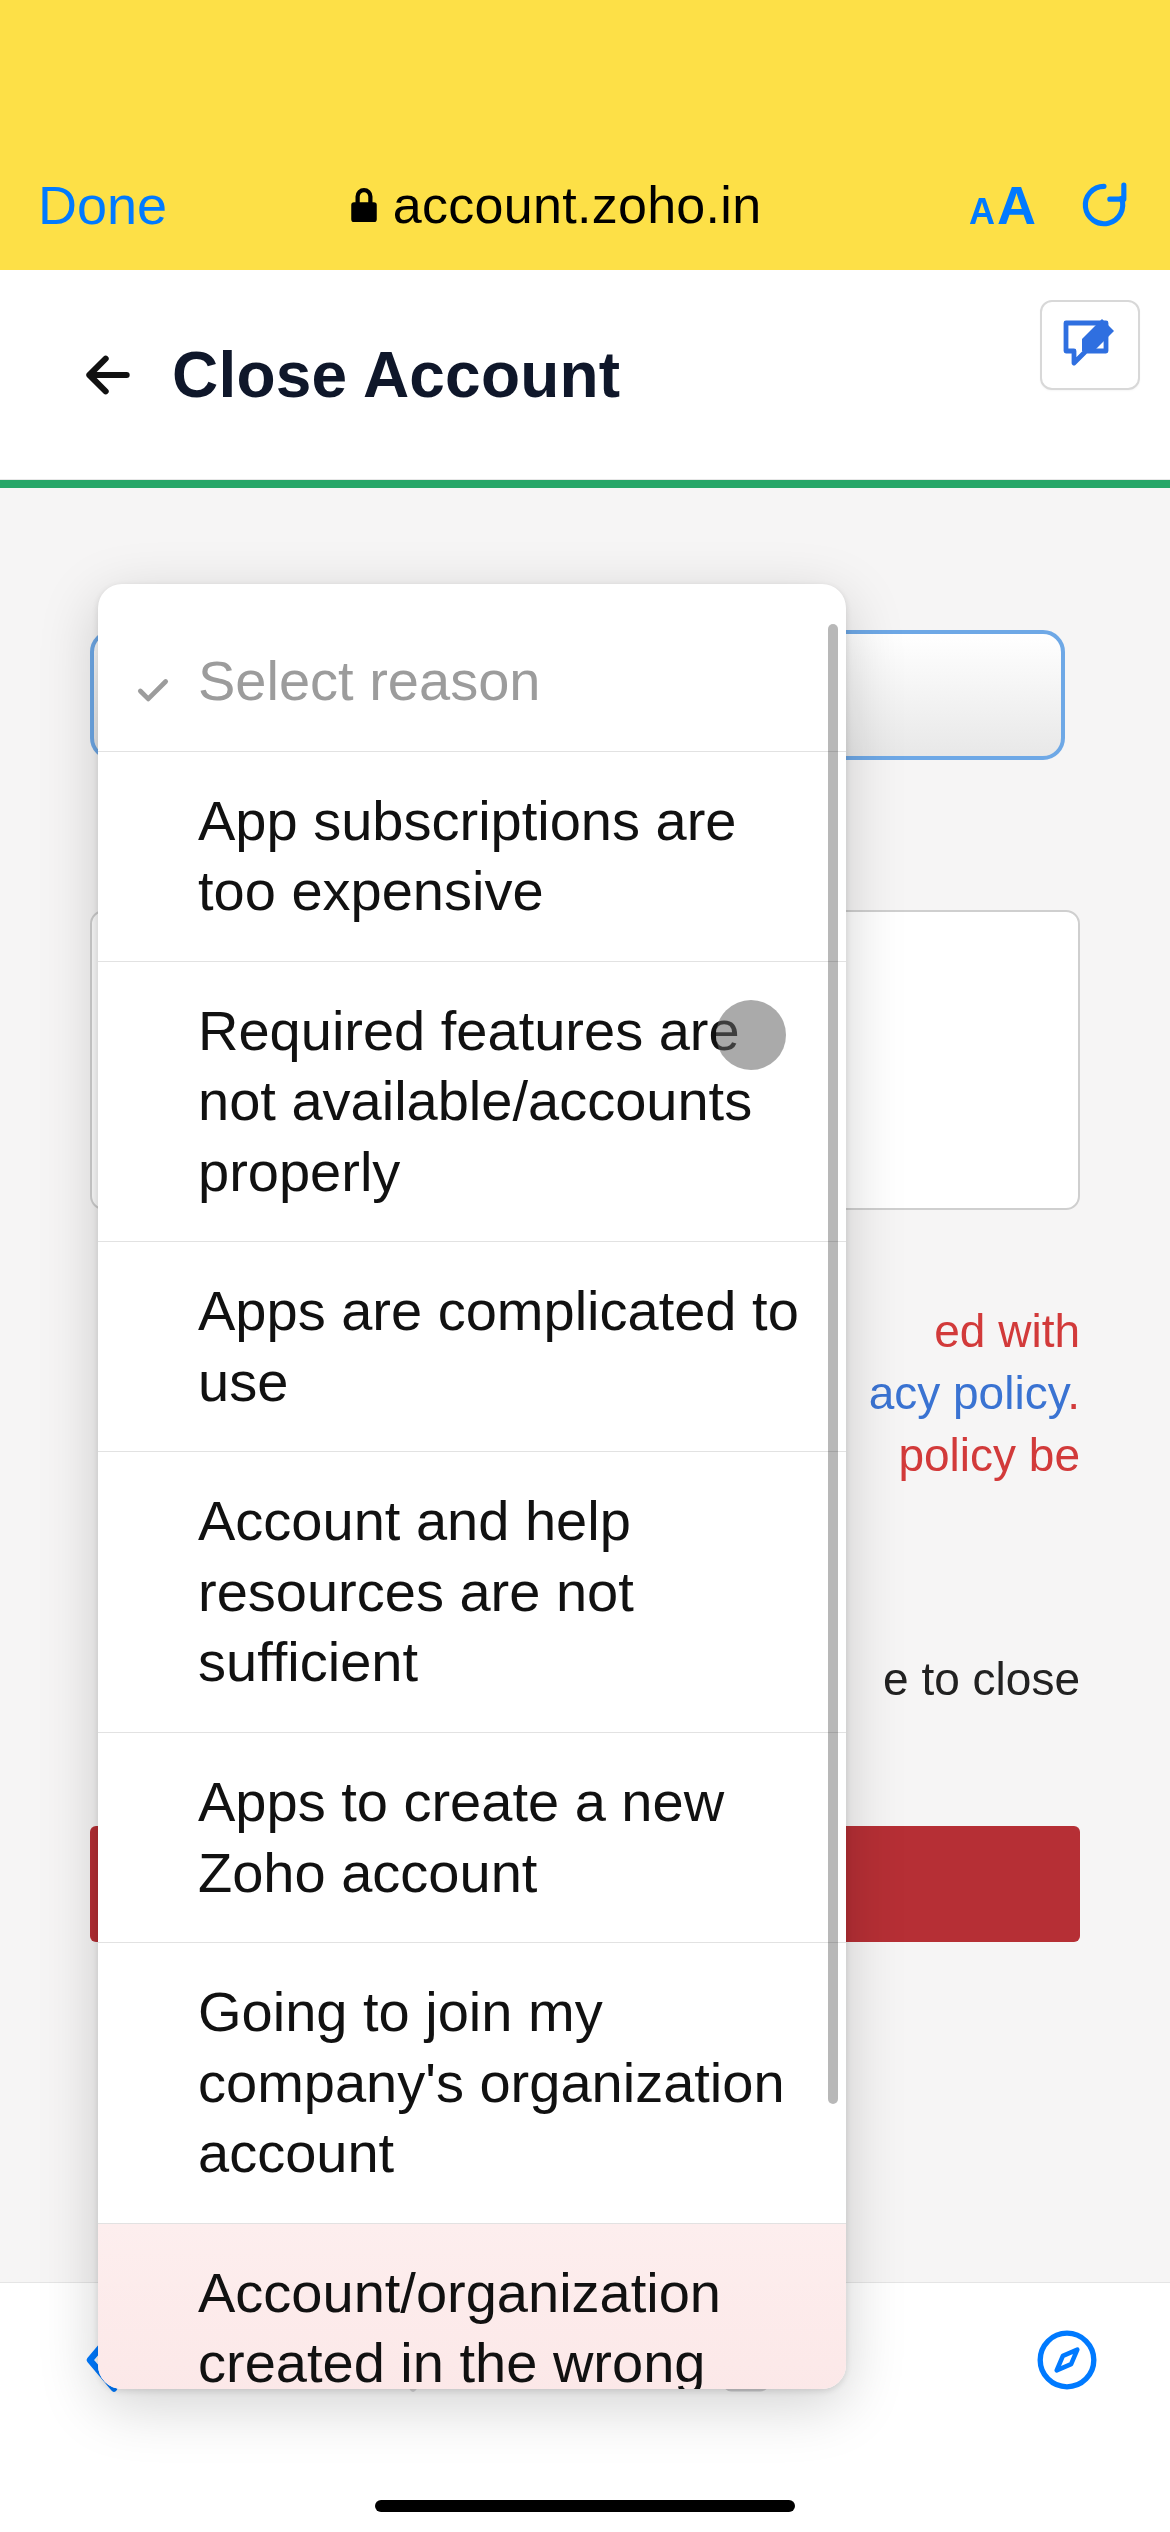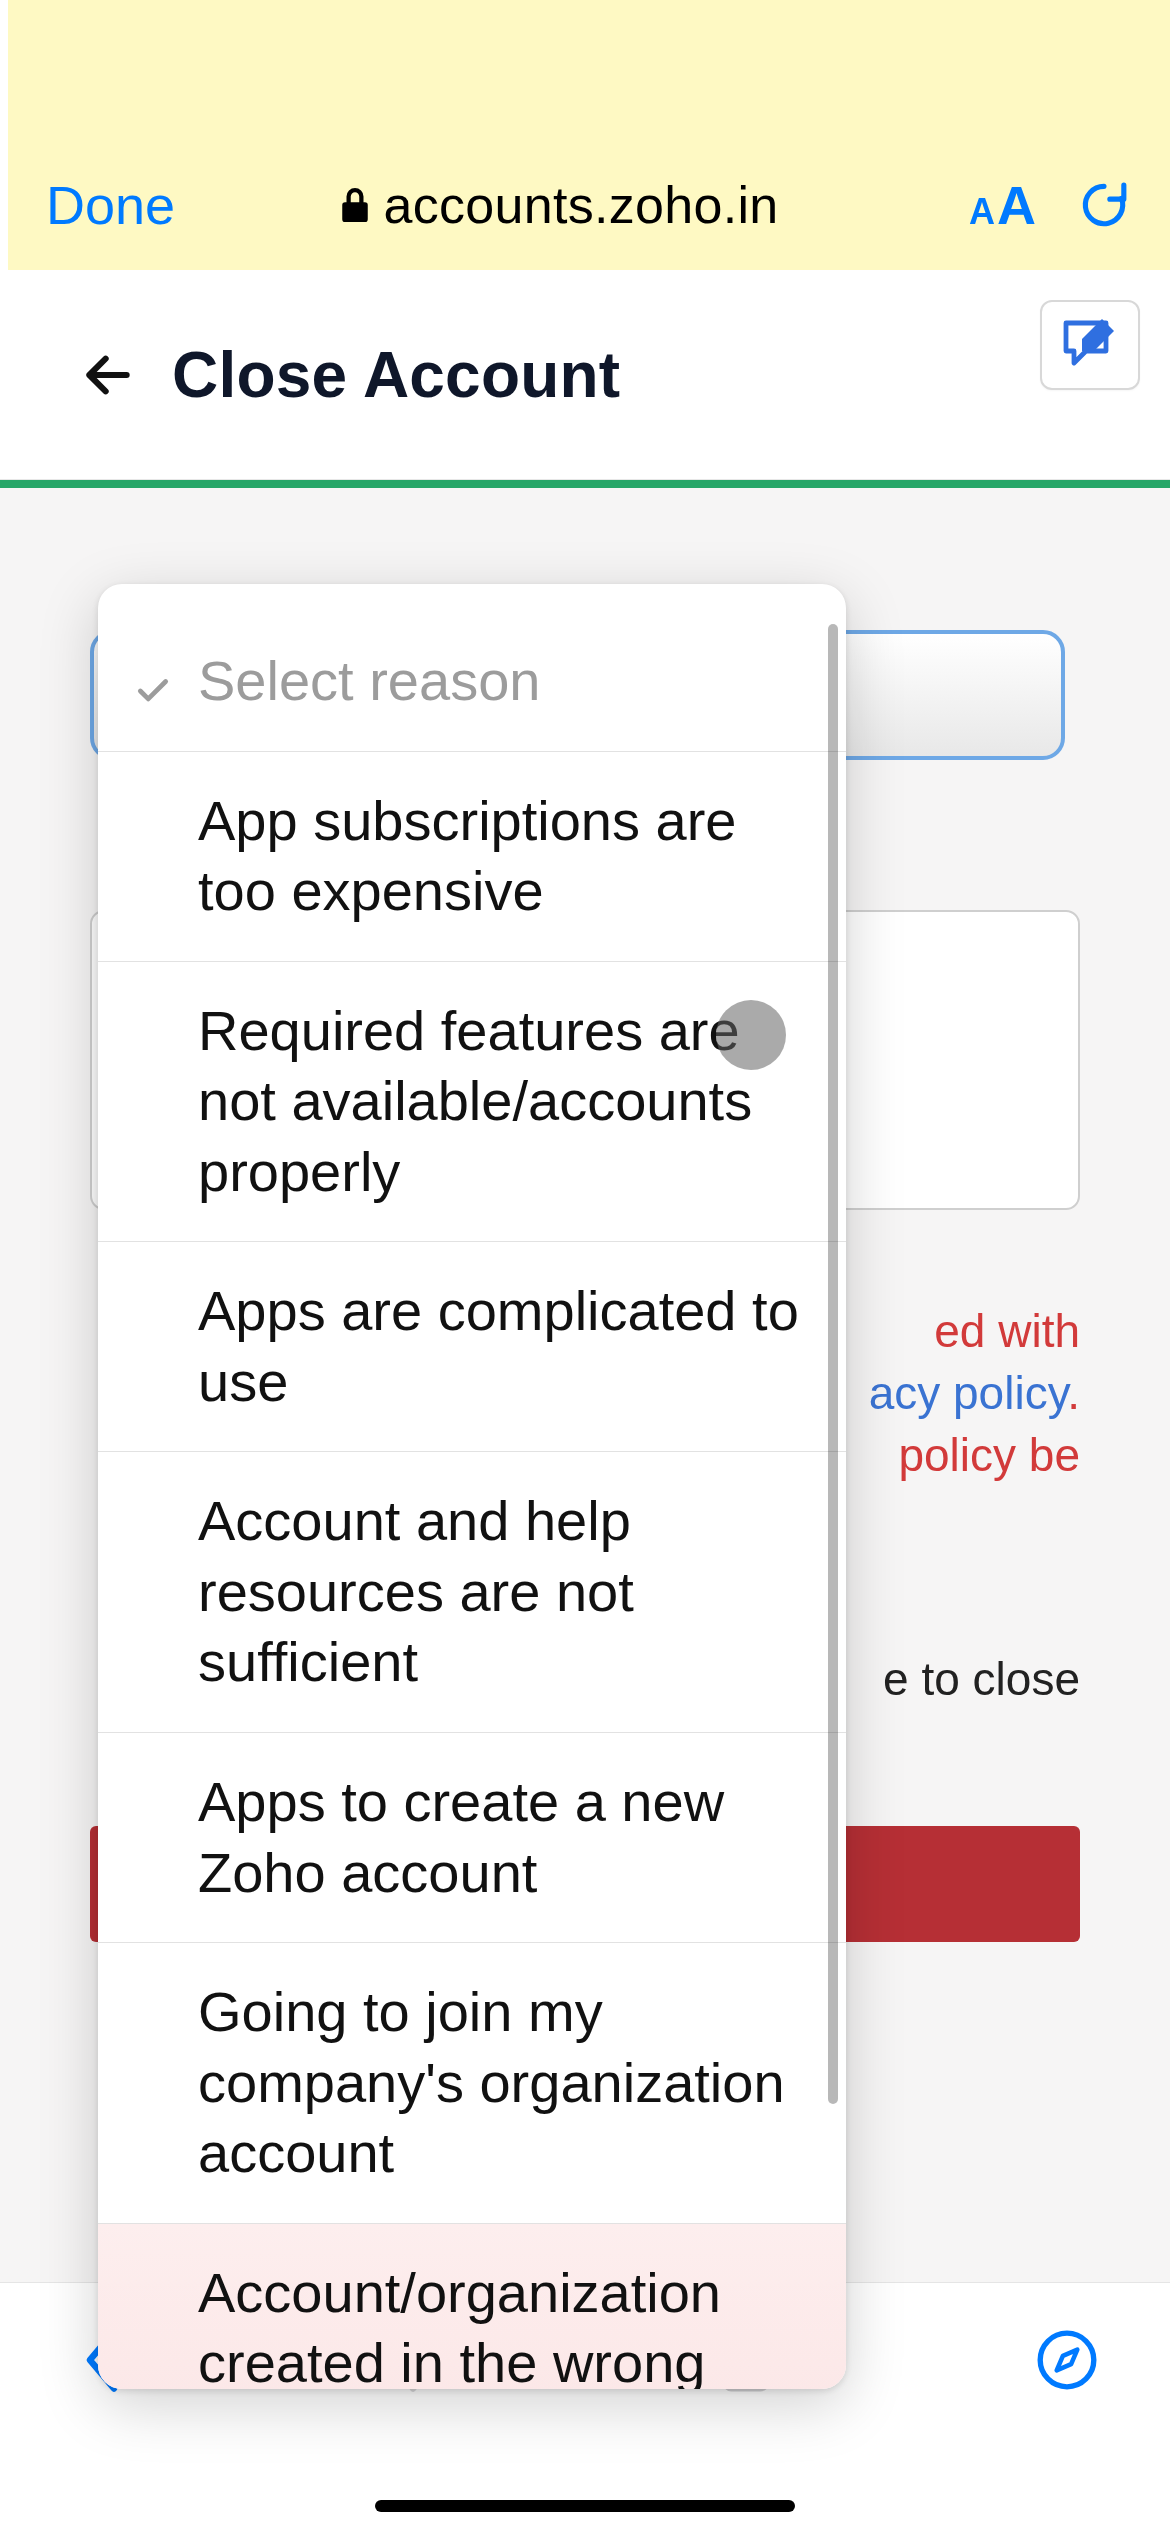--- a/index.html
+++ b/index.html
@@ -1,19 +1,19 @@
 <!DOCTYPE html>
 <html><head>
   <meta charset="utf-8">
   <style>
     * { margin: 0; padding: 0; box-sizing: border-box; -webkit-font-smoothing: antialiased; }
     html, body { width: 1170px; height: 2532px; font-family: -apple-system, BlinkMacSystemFont, "Segoe UI", Helvetica, Arial, sans-serif; background: #fff; overflow: hidden; position: relative; }
 
     
-    .safari-top { position: absolute; top: 0; left: 8px; right: 0; height: 288px; background: #fef9c3; border-bottom: 1px solid #e5e5e5; }
+    .safari-top { position: absolute; top: 0; left: 0; right: 0; height: 288px; background: #fde047; border-bottom: 1px solid #e5e5e5; }
     .safari-bar { position: absolute; left: 0; right: 0; top: 150px; height: 110px; display: flex; align-items: center; padding: 0 38px; }
     .done-btn { color: #007aff; font-size: 54px; font-weight: 400; }
     .url-wrap { flex: 1; display: flex; align-items: center; justify-content: center; gap: 12px; }
     .lock-wrap { display: inline-flex; }
     .url-text { font-size: 52px; font-weight: 500; letter-spacing: 0.3px; color: #000; }
     .aa-wrap { margin-left: 28px; margin-right: 40px; display: inline-flex; align-items: baseline; color: #007aff; }
     .aa-small { font-size: 36px; font-weight: 600; }
     .aa-big { font-size: 54px; font-weight: 600; margin-left: 2px; }
     .reload-wrap { display: inline-flex; }
 
@@ -63,21 +63,21 @@
 
 <div class="safari-top">
   <div class="safari-bar">
     <span class="done-btn">Done</span>
     <span class="url-wrap">
       <span class="lock-wrap">
         <svg width="34" height="42" viewBox="0 0 24 28">
             <path d="M6 12V8a6 6 0 1 1 12 0v4h1a2 2 0 0 1 2 2v10a2 2 0 0 1-2 2H5a2 2 0 0 1-2-2V14a2 2 0 0 1 2-2h1zm3 0h6V8a3 3 0 1 0-6 0v4z" fill="#000"></path>
           </svg>
       </span>
-      <span class="url-text">accounts.zoho.in</span>
+      <span class="url-text">account.zoho.in</span>
     </span>
     <span class="aa-wrap">
       <span class="aa-small">A</span>
       <span class="aa-big">A</span>
     </span>
     <span class="reload-wrap">
       <svg width="56" height="56" viewBox="0 0 24 24">
           <path d="M12 4a8 8 0 1 0 7.5 5.2" stroke="#007aff" stroke-width="2.2" fill="none" stroke-linecap="round"></path>
           <path d="M20.5 3.5v6h-6" stroke="#007aff" stroke-width="2.2" fill="none" stroke-linecap="round" stroke-linejoin="round"></path>
         </svg>

